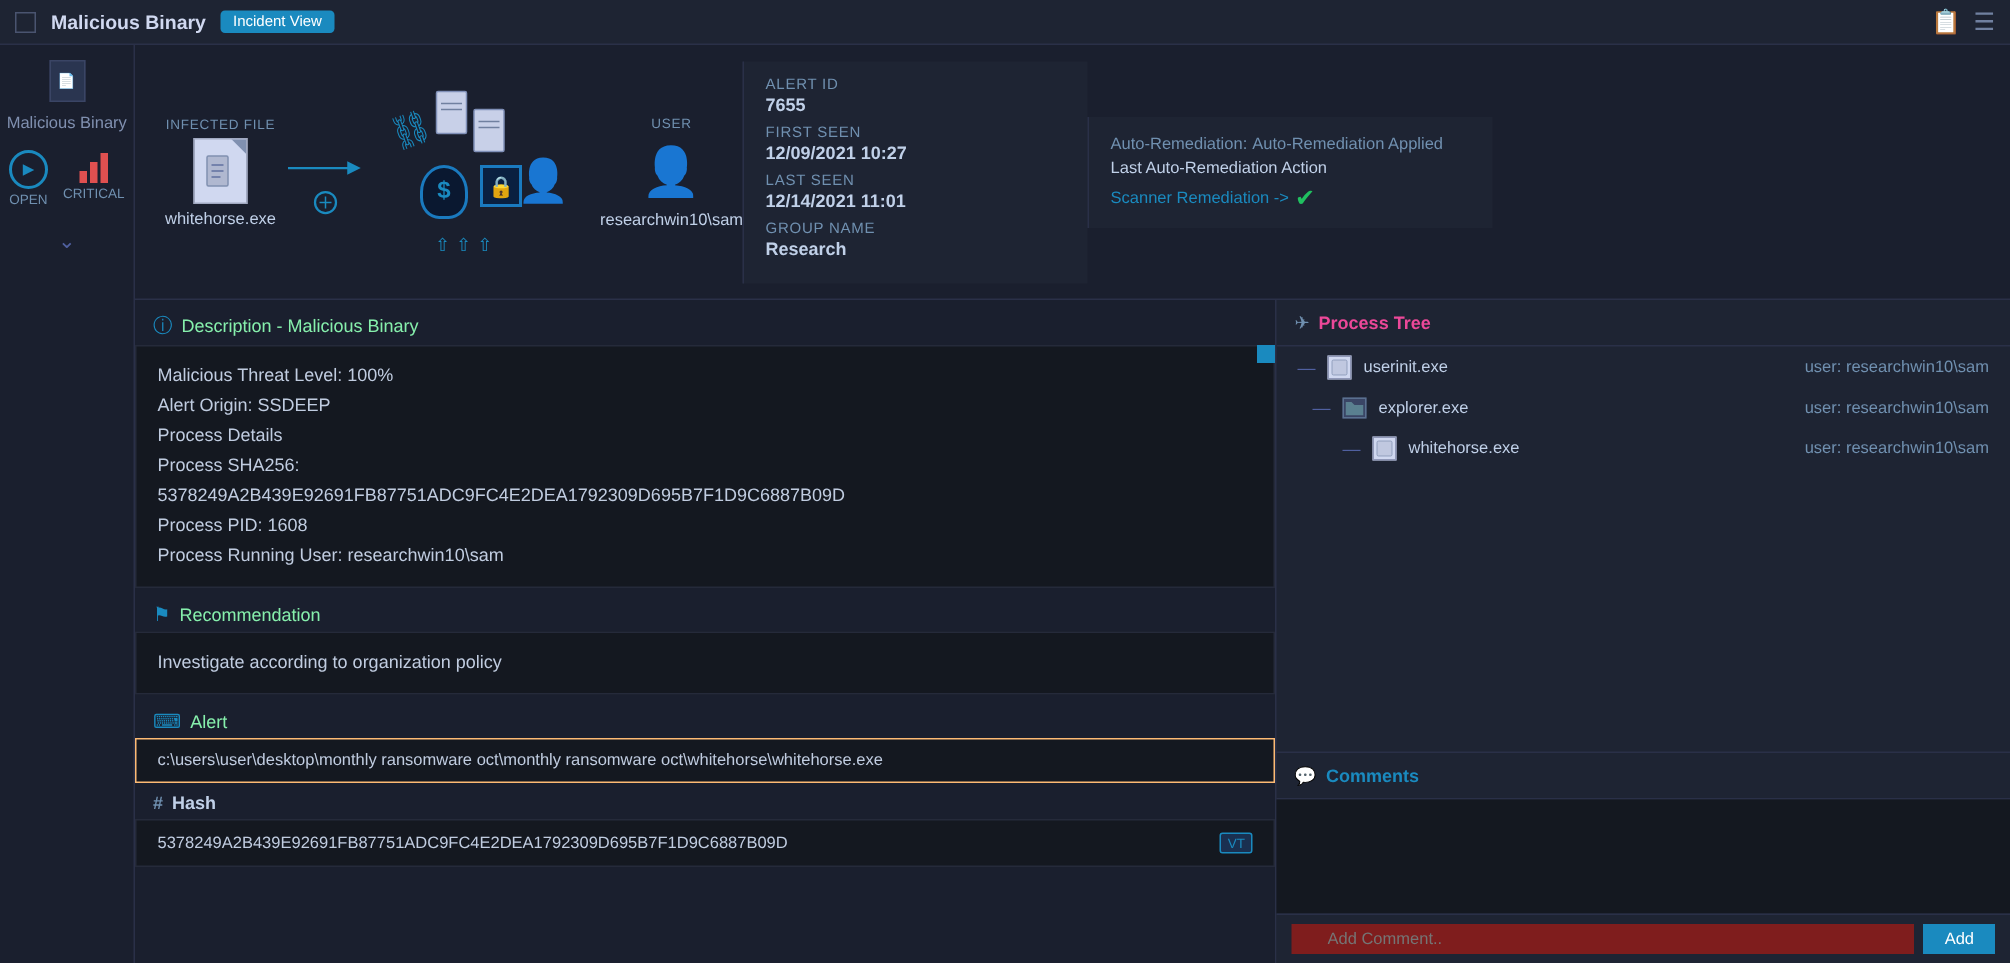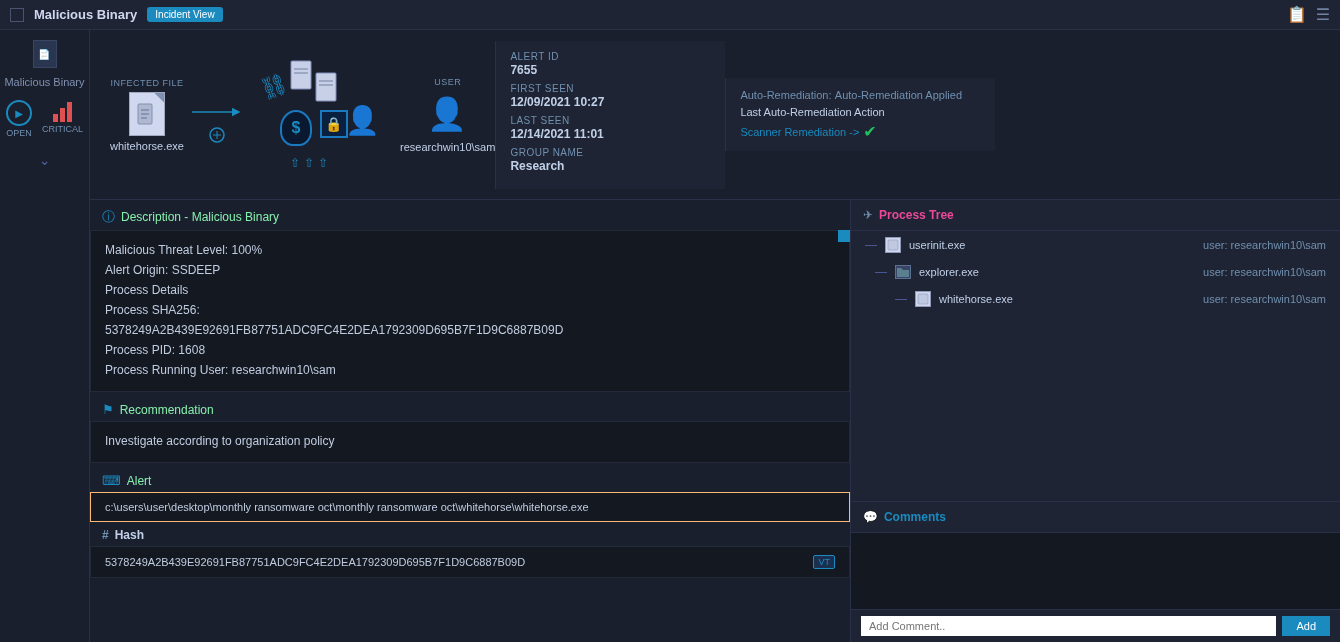--- a/index.html
+++ b/index.html
@@ -406,25 +406,25 @@
     .comments-input-row {
       display: flex;
       align-items: center;
       padding: 6px 10px;
       gap: 6px;
       background: #1e2433;
       border-top: 1px solid #2a3048;
     }
     .comments-input {
       flex: 1;
-      background: #ffffff;
+      background: #7f1d1d;
       border: none;
       color: #7090b0;
       font-size: 11px;
-      padding: 4px 8px;
+      padding: 4px 24px;
       outline: none;
     }
     .add-button {
       background: #1a8abf;
       color: #fff;
       border: none;
       padding: 4px 14px;
       font-size: 11px;
       cursor: pointer;
     }

